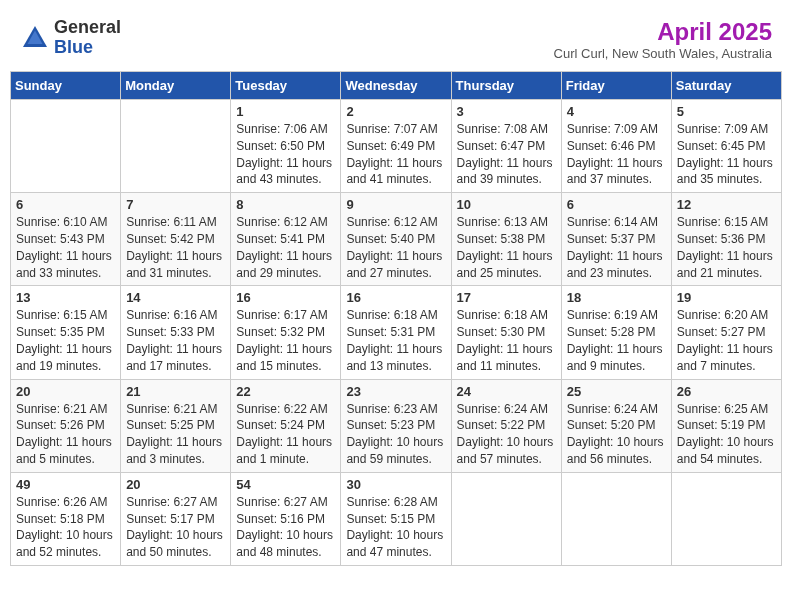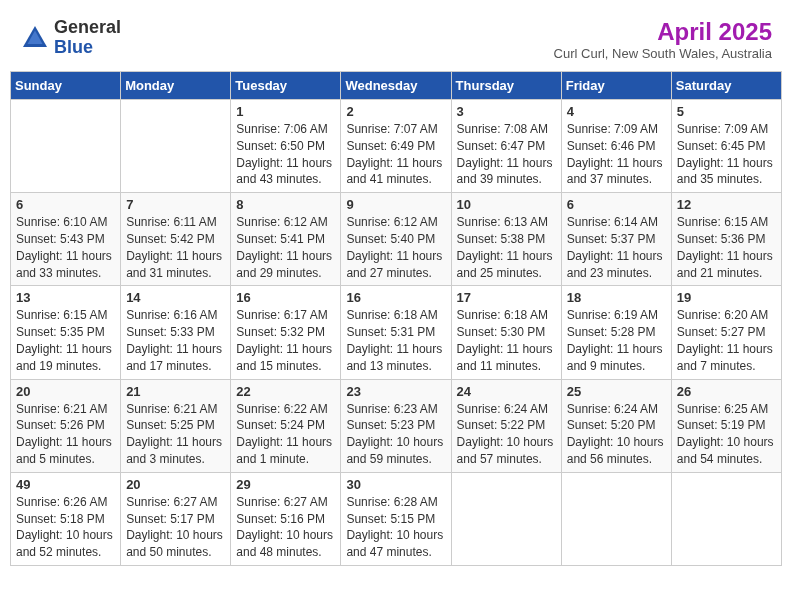--- a/index.html
+++ b/index.html
@@ -247,21 +247,21 @@
       <tr>
         <td>
           <span class="day-num">49</span>
           <div class="cell-text">Sunrise: 6:26 AM<br>Sunset: 5:18 PM<br>Daylight: 10 hours and 52 minutes.</div>
         </td>
         <td>
           <span class="day-num">20</span>
           <div class="cell-text">Sunrise: 6:27 AM<br>Sunset: 5:17 PM<br>Daylight: 10 hours and 50 minutes.</div>
         </td>
         <td>
-          <span class="day-num">29</span>
+          <span class="day-num">54</span>
           <div class="cell-text">Sunrise: 6:27 AM<br>Sunset: 5:16 PM<br>Daylight: 10 hours and 48 minutes.</div>
         </td>
         <td>
           <span class="day-num">30</span>
           <div class="cell-text">Sunrise: 6:28 AM<br>Sunset: 5:15 PM<br>Daylight: 10 hours and 47 minutes.</div>
         </td>
         <td class="empty-cell"></td>
         <td class="empty-cell"></td>
         <td class="empty-cell"></td>
       </tr>

